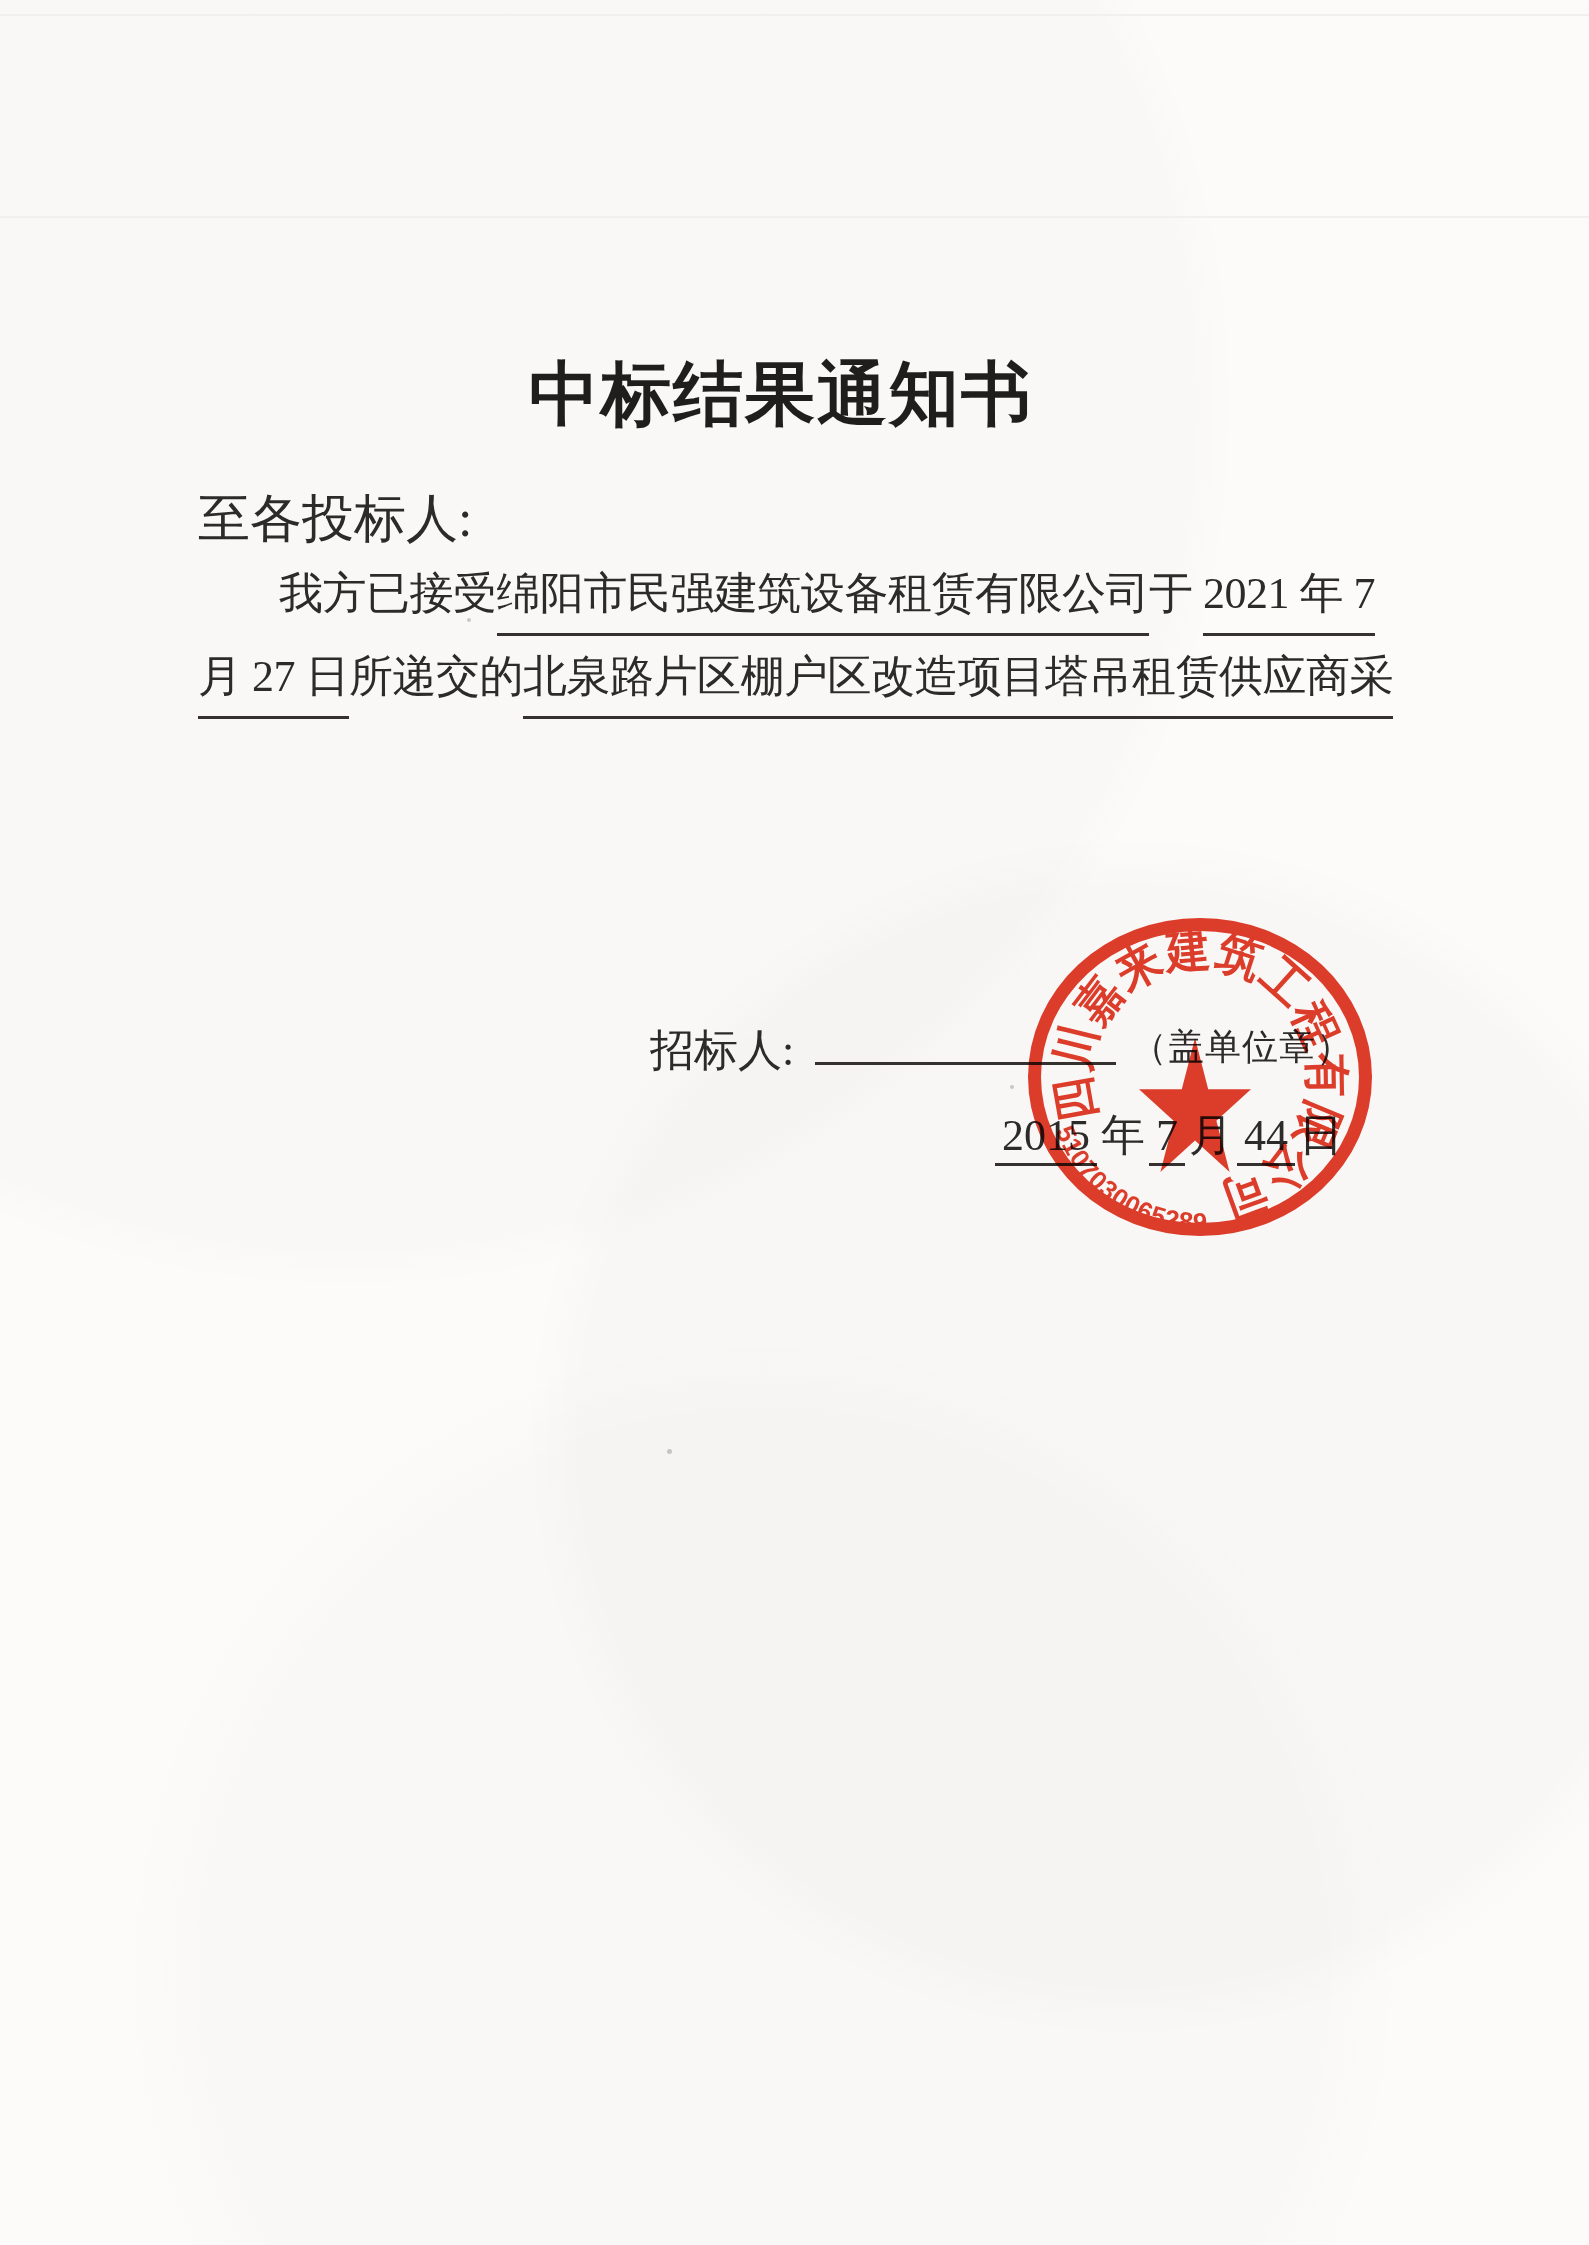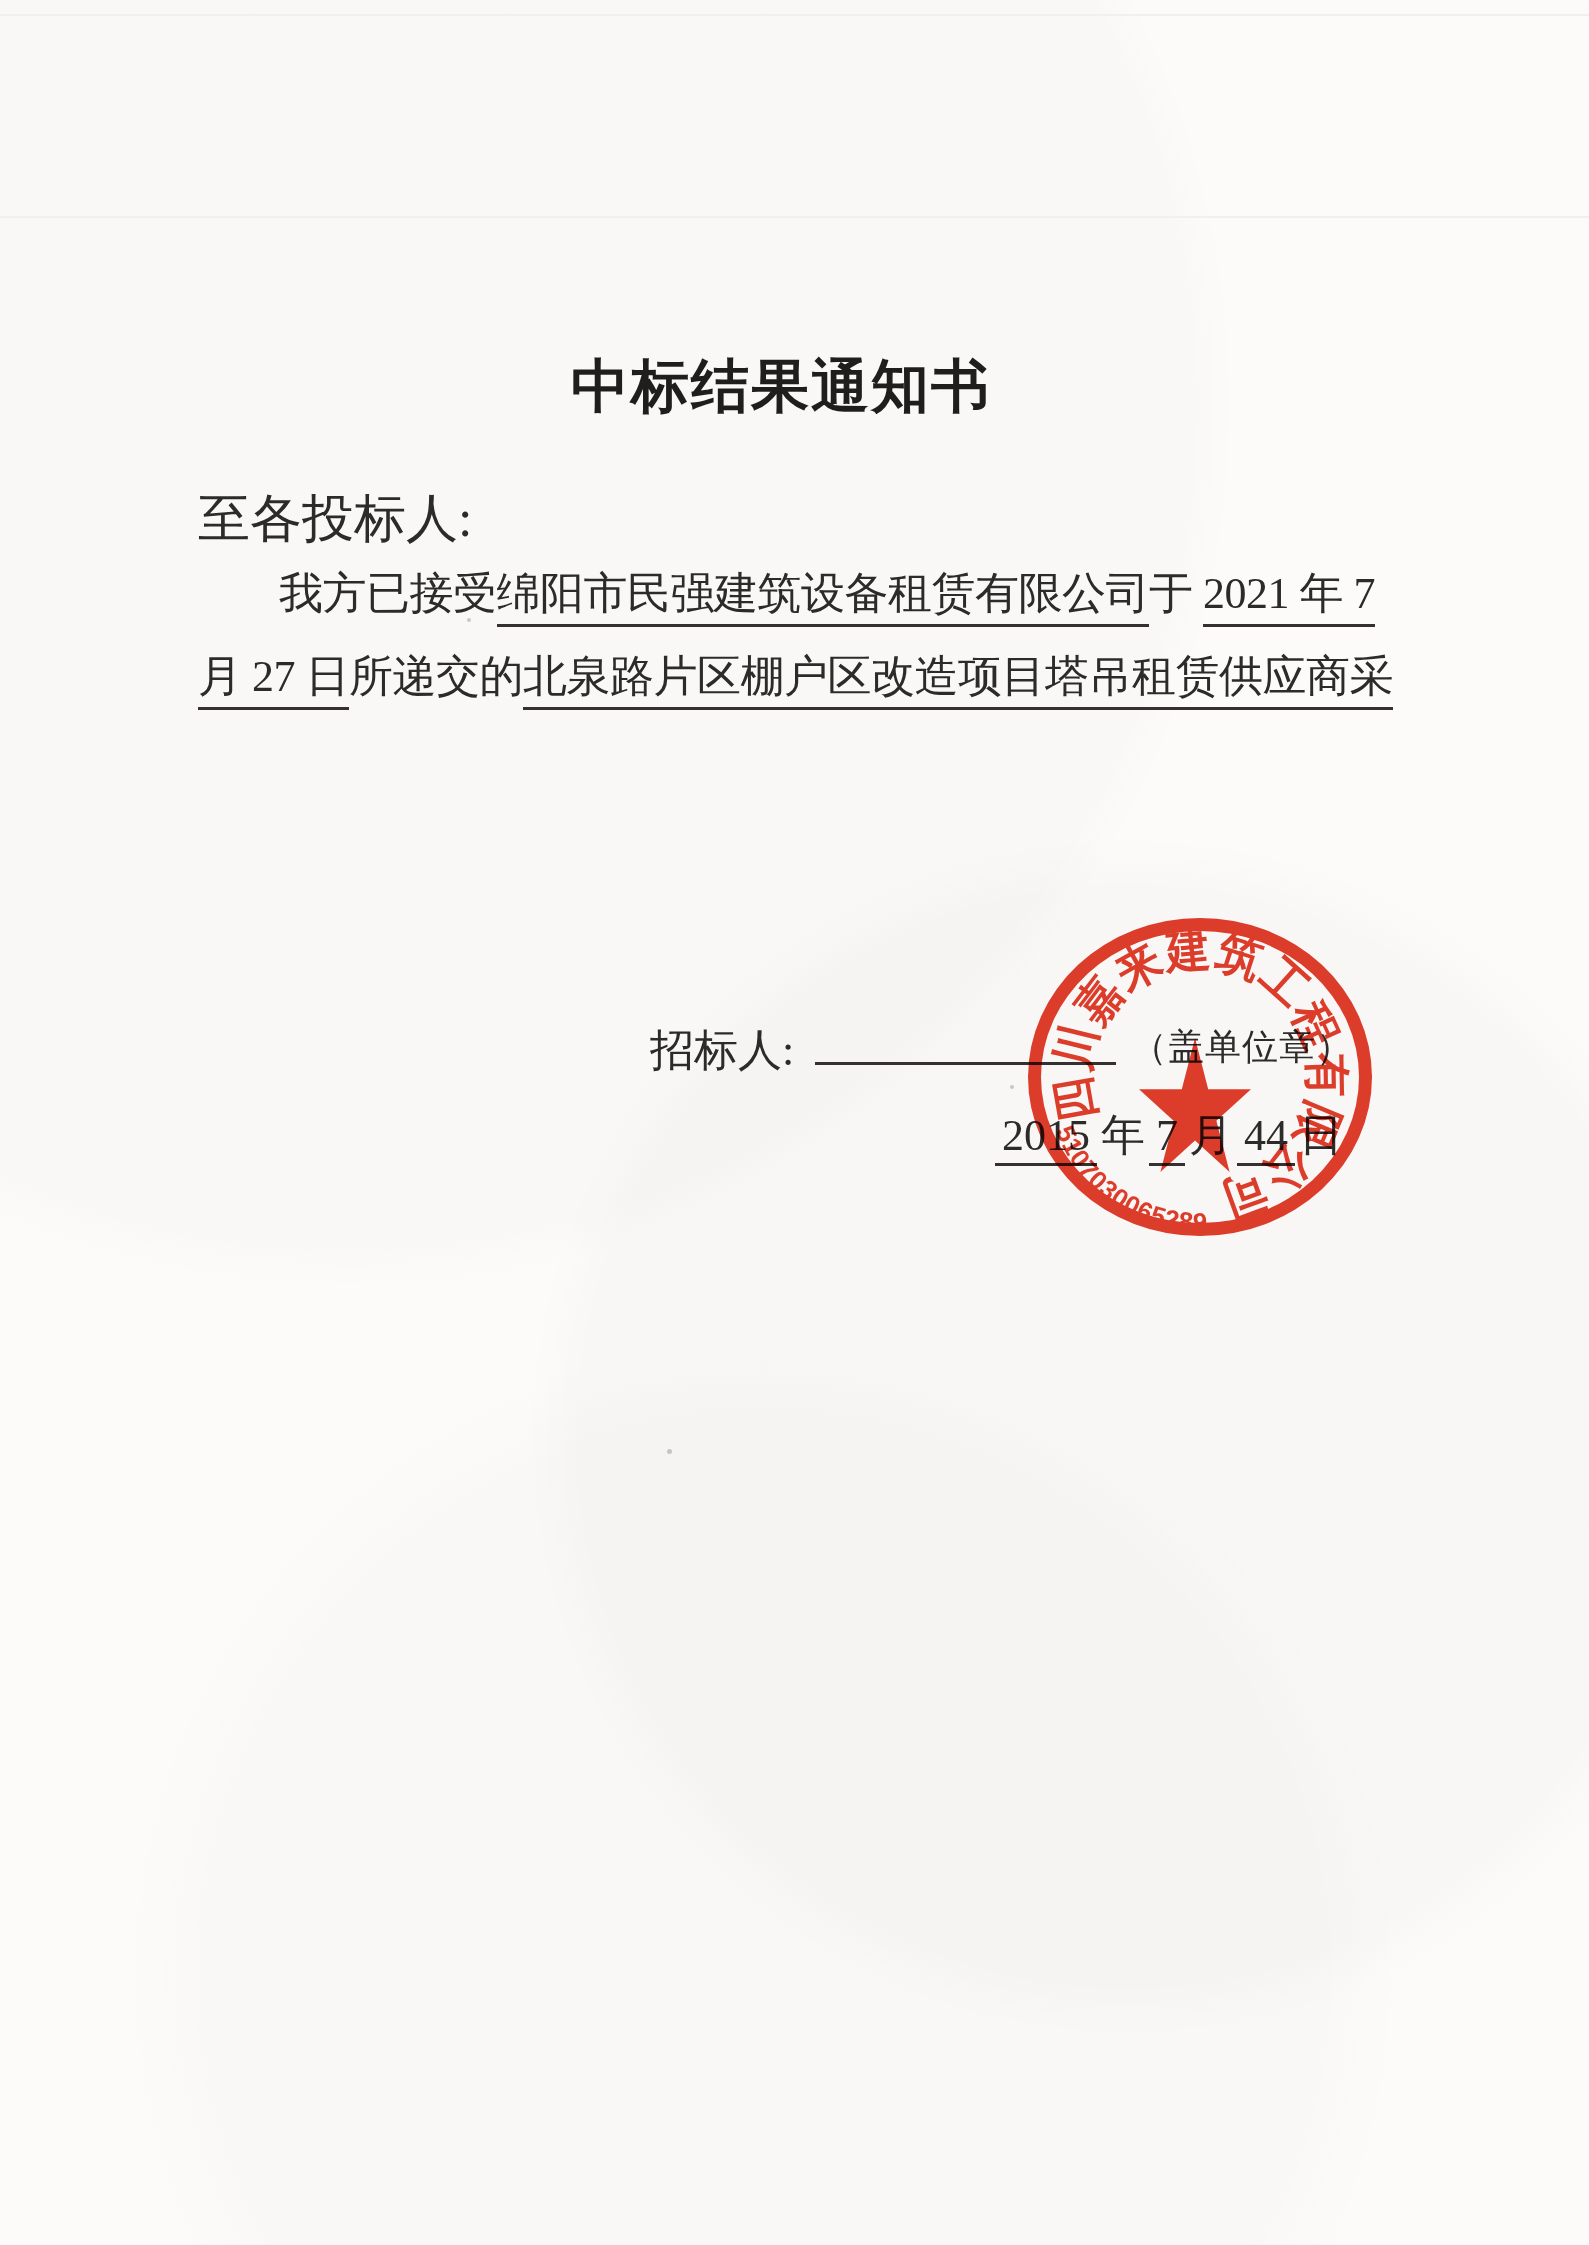--- a/index.html
+++ b/index.html
@@ -20,30 +20,30 @@
     font-family:"Liberation Serif","DejaVu Serif",serif;
     color:var(--ink);
   }
   .scanline{position:absolute;left:0;width:100%;height:2px;background:#f1f0ee;}
   .speck{position:absolute;border-radius:50%;background:#8d8b89;opacity:.45;}
 
   .doc-title{
     position:absolute;left:195px;top:348px;width:1172px;
     text-align:center;
     font-family:"Liberation Sans","DejaVu Sans",sans-serif;
-    font-weight:700;font-size:58px;letter-spacing:2px;color:#1f1e1d;
+    font-weight:700;font-size:70px;letter-spacing:2px;color:#1f1e1d;
     white-space:nowrap;
   }
   .salutation{position:absolute;left:198px;top:484px;font-size:52px;white-space:nowrap;}
   .bodyline{position:absolute;font-size:44px;line-height:1.2;white-space:nowrap;letter-spacing:-0.5px;}
   .l1{left:279px;top:568px;}
   .l2{left:198px;top:651px;}
   .l3{left:198px;top:736px;}
   .l4{left:280px;top:818px;}
-  .u{border-bottom:3px solid #34312f;padding-bottom:6px;}
+  .u{border-bottom:3px solid #34312f;padding-bottom:15px;}
 
   .sig-label{position:absolute;left:650px;top:1021px;font-size:44px;white-space:nowrap;}
   .sig-blank{position:absolute;left:815px;top:1019px;width:301px;height:43px;border-bottom:3px solid #34312f;}
   .seal-note{position:absolute;left:1131px;top:1023px;font-size:36px;letter-spacing:1px;white-space:nowrap;}
   .date-line{position:absolute;left:995px;top:1106px;font-size:44px;white-space:nowrap;}
   .date-line .du{border-bottom:3px solid #34312f;padding:0 7px 3px 7px;}
   .date-line .dsep{margin:0 4px;}
 
   
   .seal{

